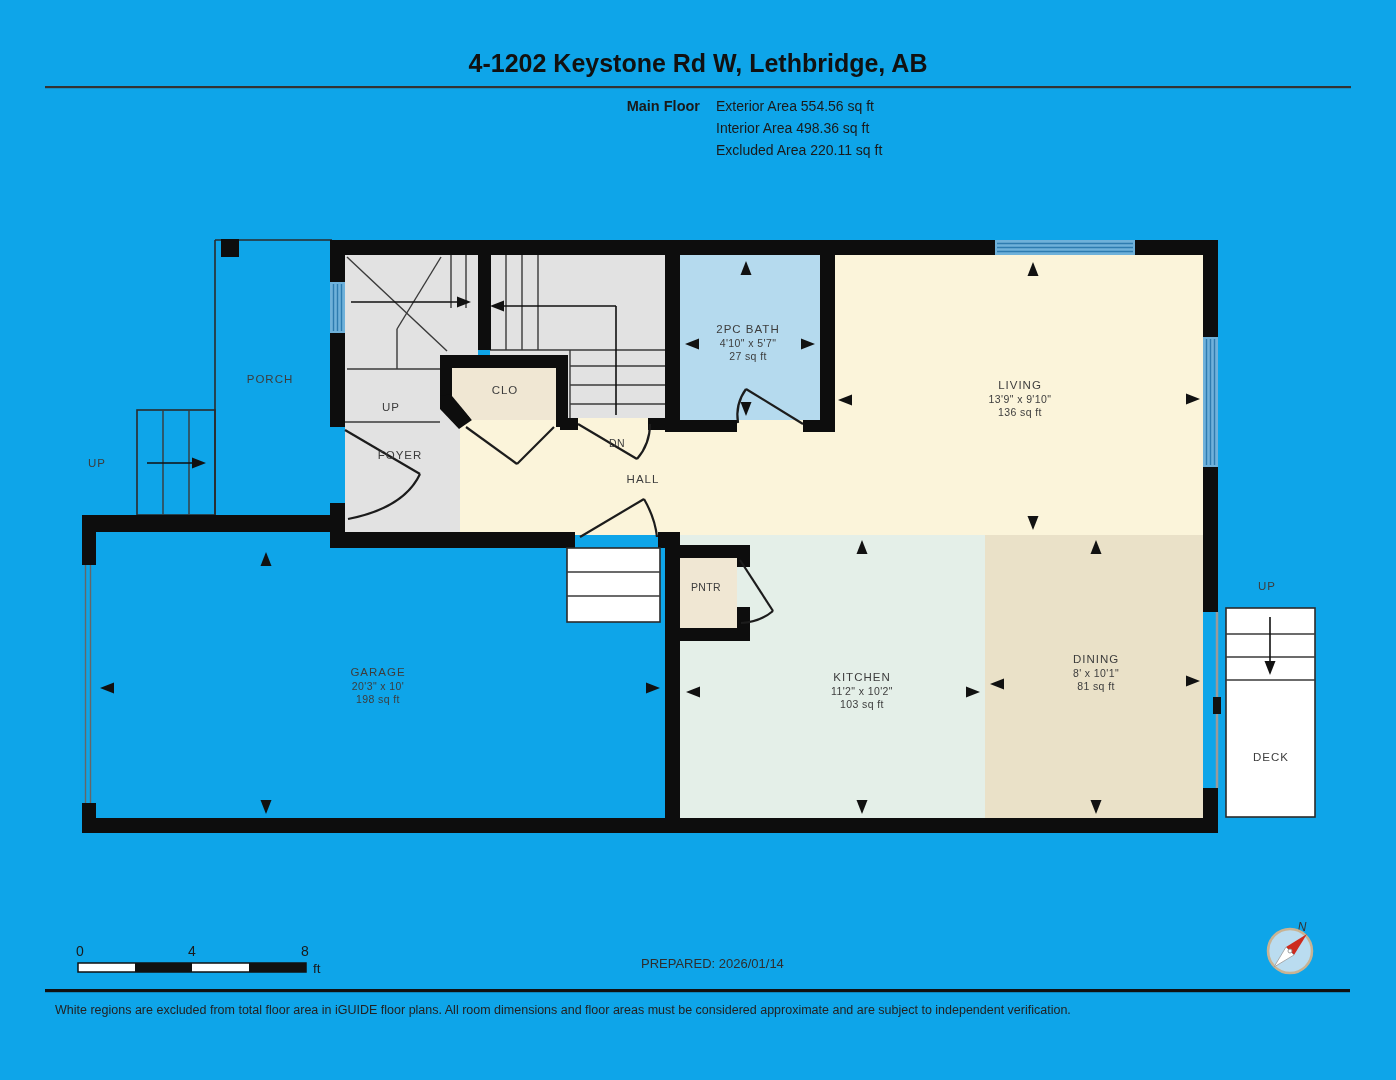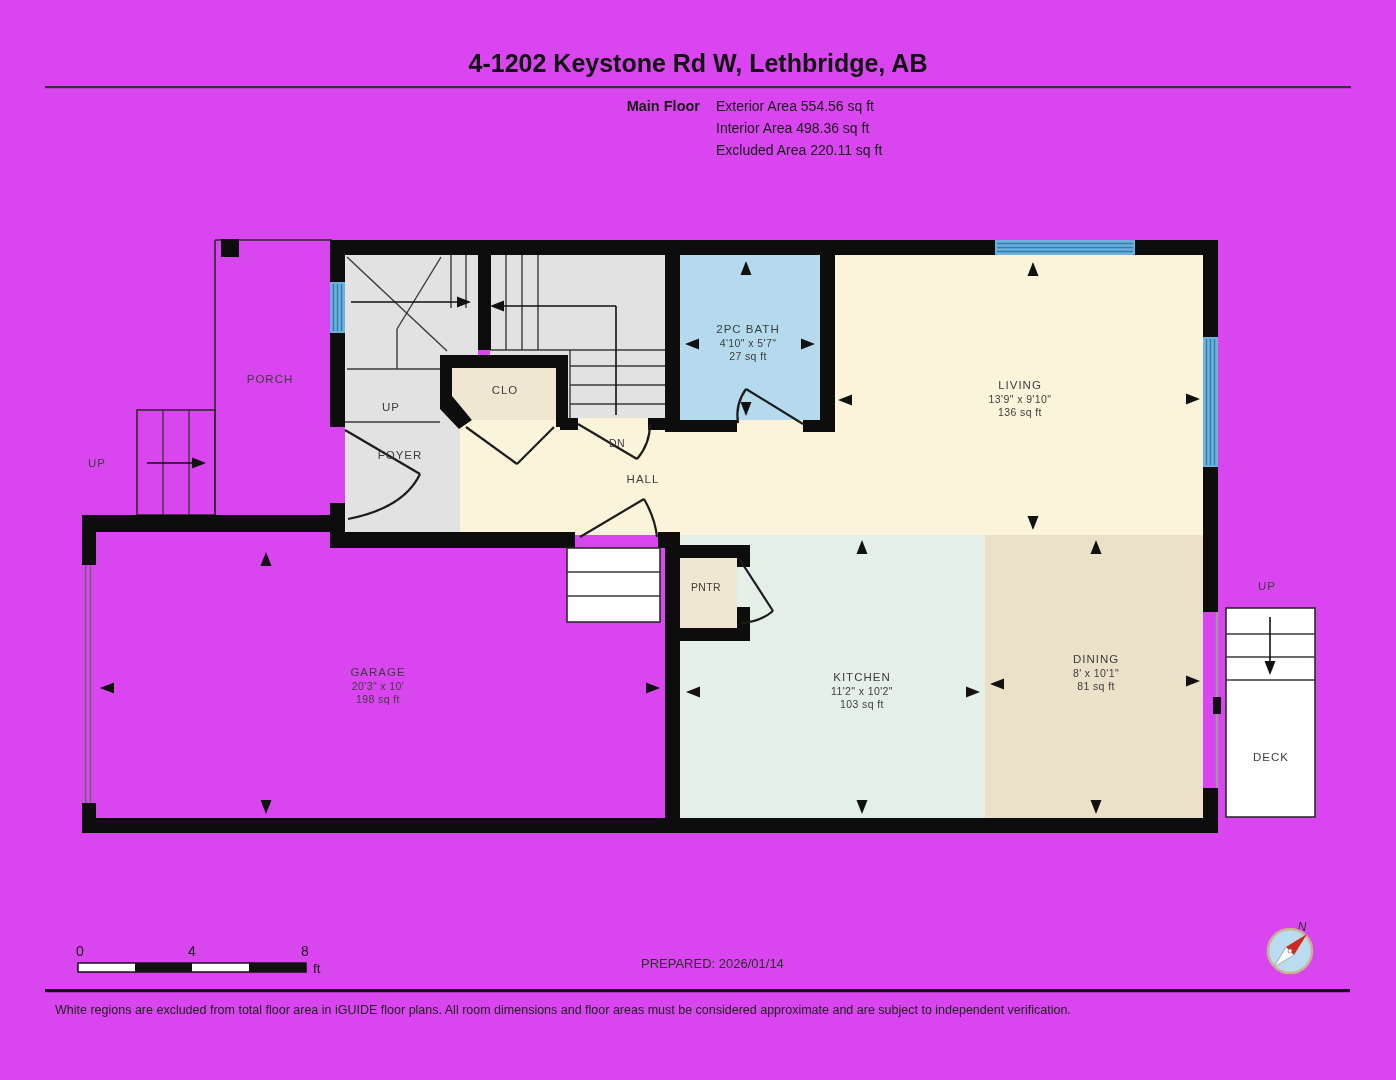--- a/index.html
+++ b/index.html
@@ -1,16 +1,16 @@
 <!DOCTYPE html>
 <html><head>
 <meta charset="utf-8">
 <style>
   html,body{margin:0;padding:0;background:#ffffff;}
-  .page{position:relative;width:1396px;height:1080px;background:#d946ef;overflow:hidden;
+  .page{position:relative;width:1396px;height:1080px;background:#0ea5e9;overflow:hidden;
         font-family:"Liberation Sans", sans-serif;}
   svg{position:absolute;left:0;top:0;}
   text{font-family:"Liberation Sans", sans-serif;}
   .title-text{font-size:25px;font-weight:bold;fill:#111;}
   .floor-label{font-size:14.5px;font-weight:bold;fill:#1a1a1a;}
   .area-line{font-size:14px;fill:#1a1a1a;}
   .wall{fill:#0d0d0d;stroke:none;}
   .thin{fill:none;stroke:#2b2b2b;stroke-width:1.6;}
   .thinfill{fill:#ffffff;stroke:#2b2b2b;stroke-width:1.6;}
   .tread{stroke:#3a3a3a;stroke-width:1.4;fill:none;}

